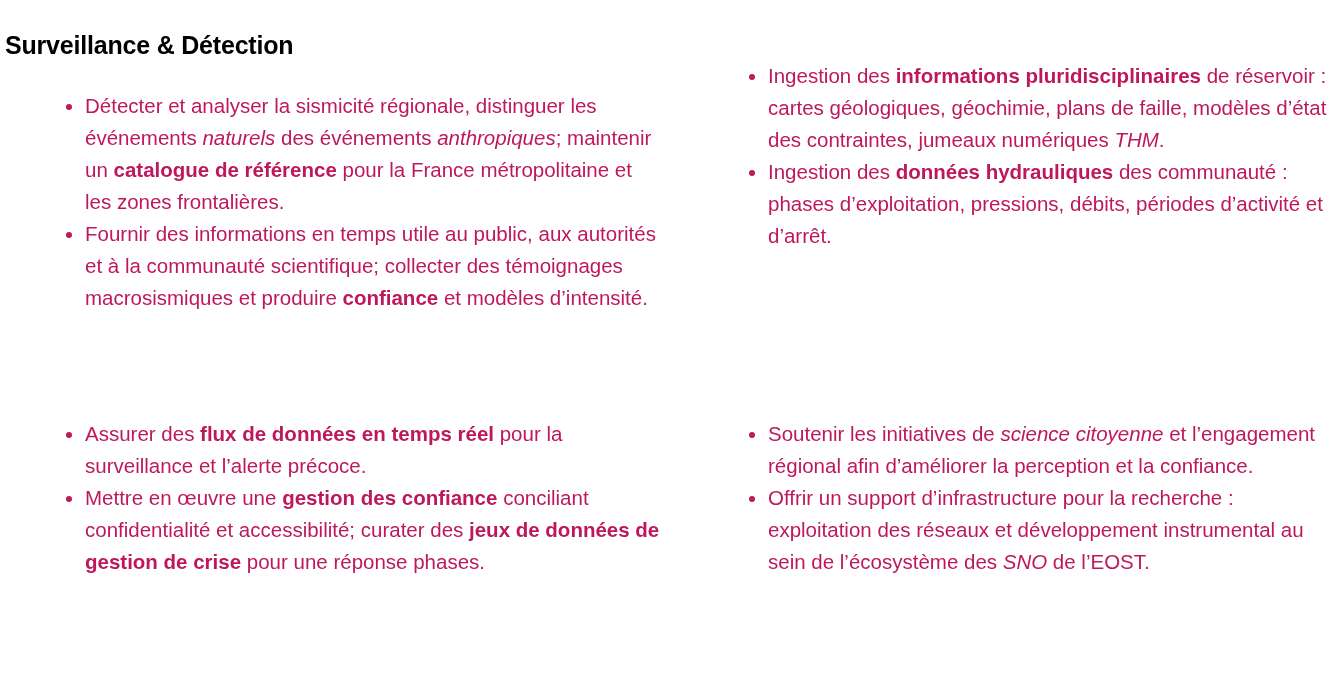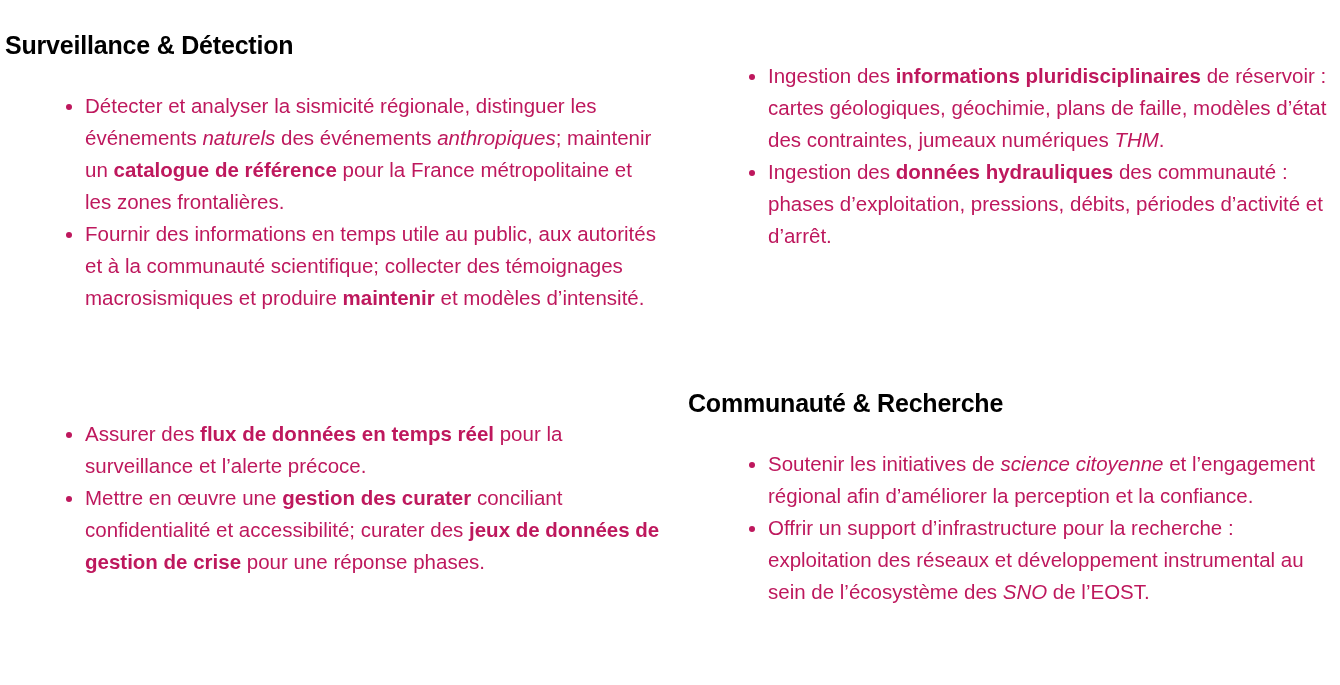--- a/index.html
+++ b/index.html
@@ -49,39 +49,38 @@
 </style>
 </head>
 <body>
 
 <div class="grid">
 
   <section class="section">
     <h2>Surveillance &amp; Détection</h2>
     <ul>
         <li><span>Détecter et analyser la sismicité régionale, distinguer les événements </span><span class="seg-i">naturels</span><span> des événements </span><span class="seg-i">anthropiques</span><span>; maintenir un </span><span class="seg-b">catalogue de référence</span><span> pour la France métropolitaine et les zones frontalières.</span></li>
-        <li><span>Fournir des informations en temps utile au public, aux autorités et à la communauté scientifique; collecter des témoignages macrosismiques et produire </span><span class="seg-b">maintenir</span><span> et modèles d’intensité.</span></li>
+        <li><span>Fournir des informations en temps utile au public, aux autorités et à la communauté scientifique; collecter des témoignages macrosismiques et produire </span><span class="seg-b">confiance</span><span> et modèles d’intensité.</span></li>
       </ul>
   </section>
 
   <section class="section">
     <ul>
         <li><span>Ingestion des </span><span class="seg-b">informations pluridisciplinaires</span><span> de réservoir : cartes géologiques, géochimie, plans de faille, modèles d’état des contraintes, jumeaux numériques </span><span class="seg-i">THM</span><span>.</span></li>
         <li><span>Ingestion des </span><span class="seg-b">données hydrauliques</span><span> des communauté : phases d’exploitation, pressions, débits, périodes d’activité et d’arrêt.</span></li>
       </ul>
   </section>
 
   <section class="section">
     <ul>
         <li><span>Assurer des </span><span class="seg-b">flux de données en temps réel</span><span> pour la surveillance et l’alerte précoce.</span></li>
-        <li><span>Mettre en œuvre une </span><span class="seg-b">gestion des curater</span><span> conciliant confidentialité et accessibilité; curater des </span><span class="seg-b">jeux de données de gestion de crise</span><span> pour une réponse phases.</span></li>
+        <li><span>Mettre en œuvre une </span><span class="seg-b">gestion des confiance</span><span> conciliant confidentialité et accessibilité; curater des </span><span class="seg-b">jeux de données de gestion de crise</span><span> pour une réponse phases.</span></li>
       </ul>
   </section>
 
   <section class="section">
-    <h2>Communauté &amp; Recherche</h2>
     <ul>
         <li><span>Soutenir les initiatives de </span><span class="seg-i">science citoyenne</span><span> et l’engagement régional afin d’améliorer la perception et la confiance.</span></li>
         <li><span>Offrir un support d’infrastructure pour la recherche : exploitation des réseaux et développement instrumental au sein de l’écosystème des </span><span class="seg-i">SNO</span><span> de l’EOST.</span></li>
       </ul>
   </section>
 
 </div>
 
 </body></html>

